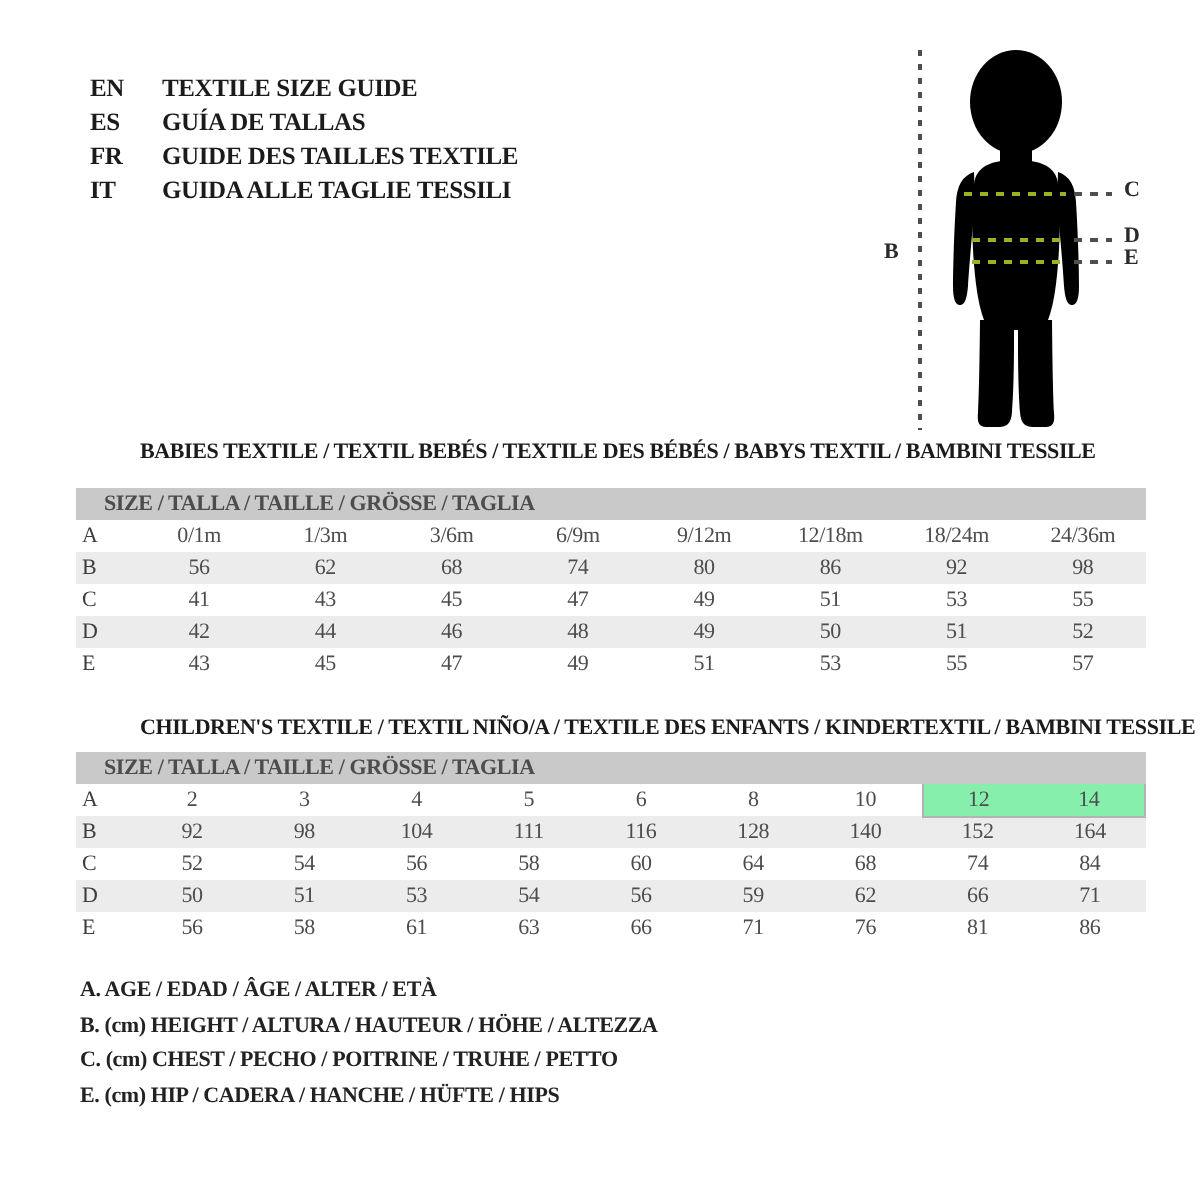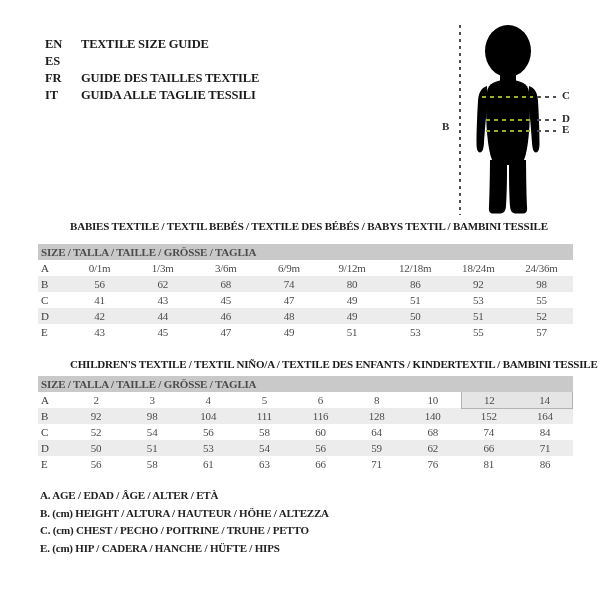--- a/index.html
+++ b/index.html
@@ -24,46 +24,47 @@
 
   
   .table-title{position:absolute;left:38px;font-size:11px;font-weight:bold;color:#1b1b1b;
                letter-spacing:-0.2px;white-space:nowrap;margin-left:32px;}
   .t1{top:220px;} .t2{top:358px;}
 
   
   .size-table{position:absolute;left:38px;width:535px;}
   .t1-table{top:244px;} .t2-table{top:376px;}
   .size-bar{height:16px;line-height:16px;background:#c9c9c9;color:#4c4c4c;font-size:11px;
-            font-weight:bold;padding-left:3px;letter-spacing:-0.2px;box-sizing:border-box;}
+            font-weight:bold;padding-left:14px;letter-spacing:-0.2px;box-sizing:border-box;}
   .trow{display:grid;height:16px;line-height:16px;font-size:11px;color:#4d4d4d;letter-spacing:-0.2px;}
   .stripe{background:#ececec;}
   .tletter{padding-left:3px;color:#3d3d3d;}
   .tcell{text-align:center;box-sizing:border-box;}
-  .hl{background:#e5e5e5;border-bottom:1px solid #b3b3b3;}
+  .hl{background:#86efac;border-bottom:1px solid #b3b3b3;}
   .hl-first{border-left:1px solid #b3b3b3;}
   .hl-last{border-right:1px solid #b3b3b3;text-align:center;}
 
   
   .legend{position:absolute;left:40px;top:487px;}
   .legend-line{height:17.5px;line-height:17.5px;font-size:11px;font-weight:bold;color:#222222;
                letter-spacing:-0.2px;white-space:nowrap;}
 </style>
 </head>
 <body>
 
 <div class="canvas">
 
   <div class="lang-block">
       <div class="lang-row">
         <span class="lang-code">EN</span>
         <span class="lang-label">TEXTILE SIZE GUIDE</span>
       </div>
       <div class="lang-row">
         <span class="lang-code">ES</span>
+        <span class="lang-label">GUÍA DE TALLAS</span>
       </div>
       <div class="lang-row">
         <span class="lang-code">FR</span>
         <span class="lang-label">GUIDE DES TAILLES TEXTILE</span>
       </div>
       <div class="lang-row">
         <span class="lang-code">IT</span>
         <span class="lang-label">GUIDA ALLE TAGLIE TESSILI</span>
       </div>
     </div>

